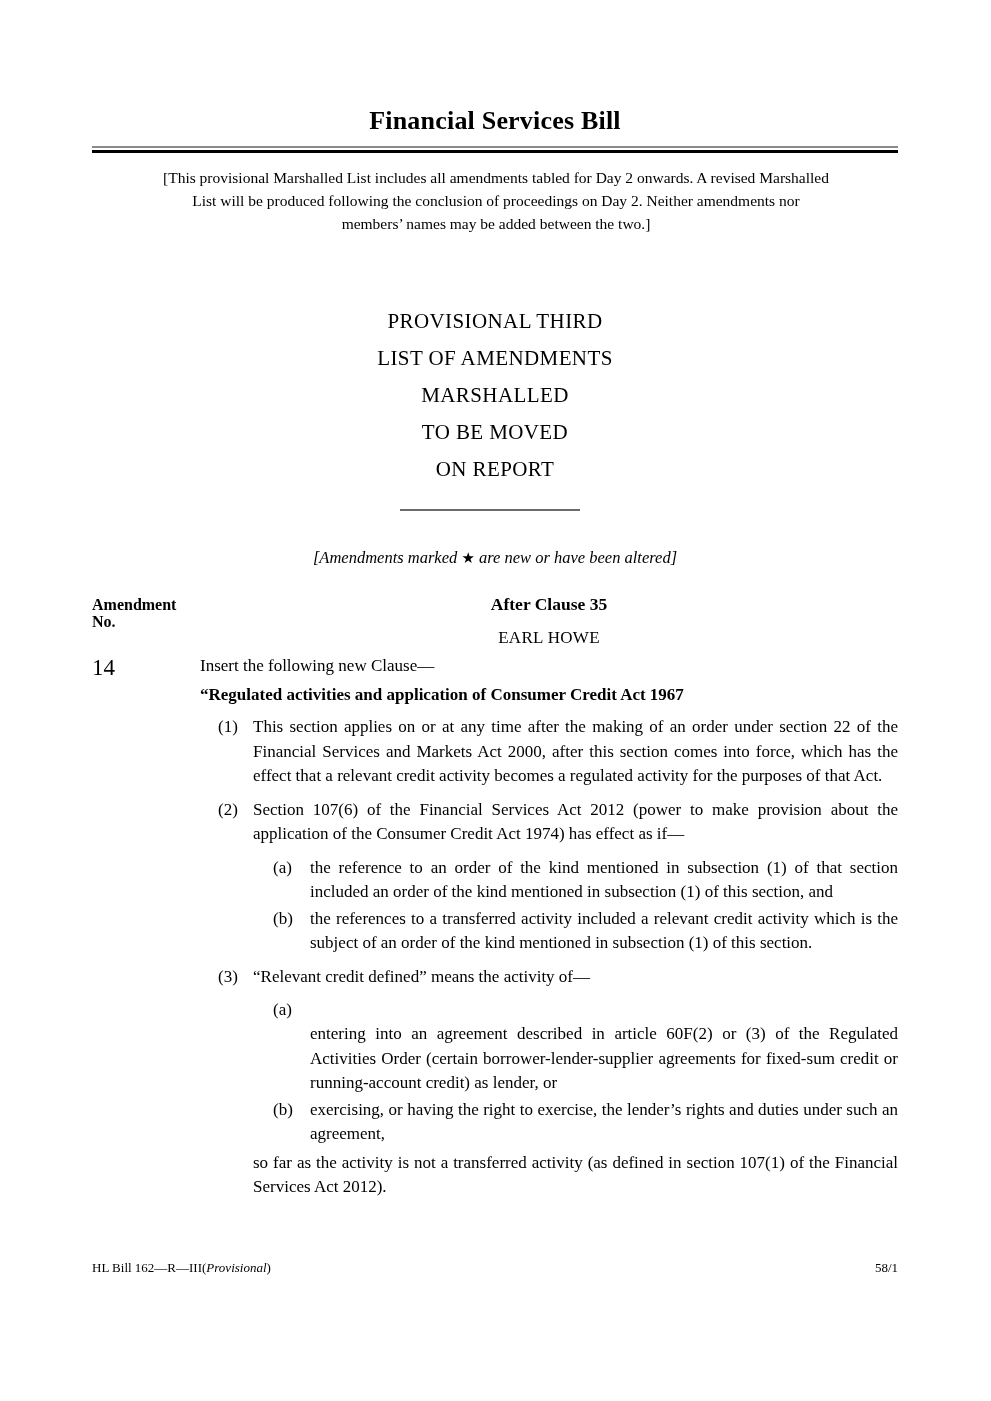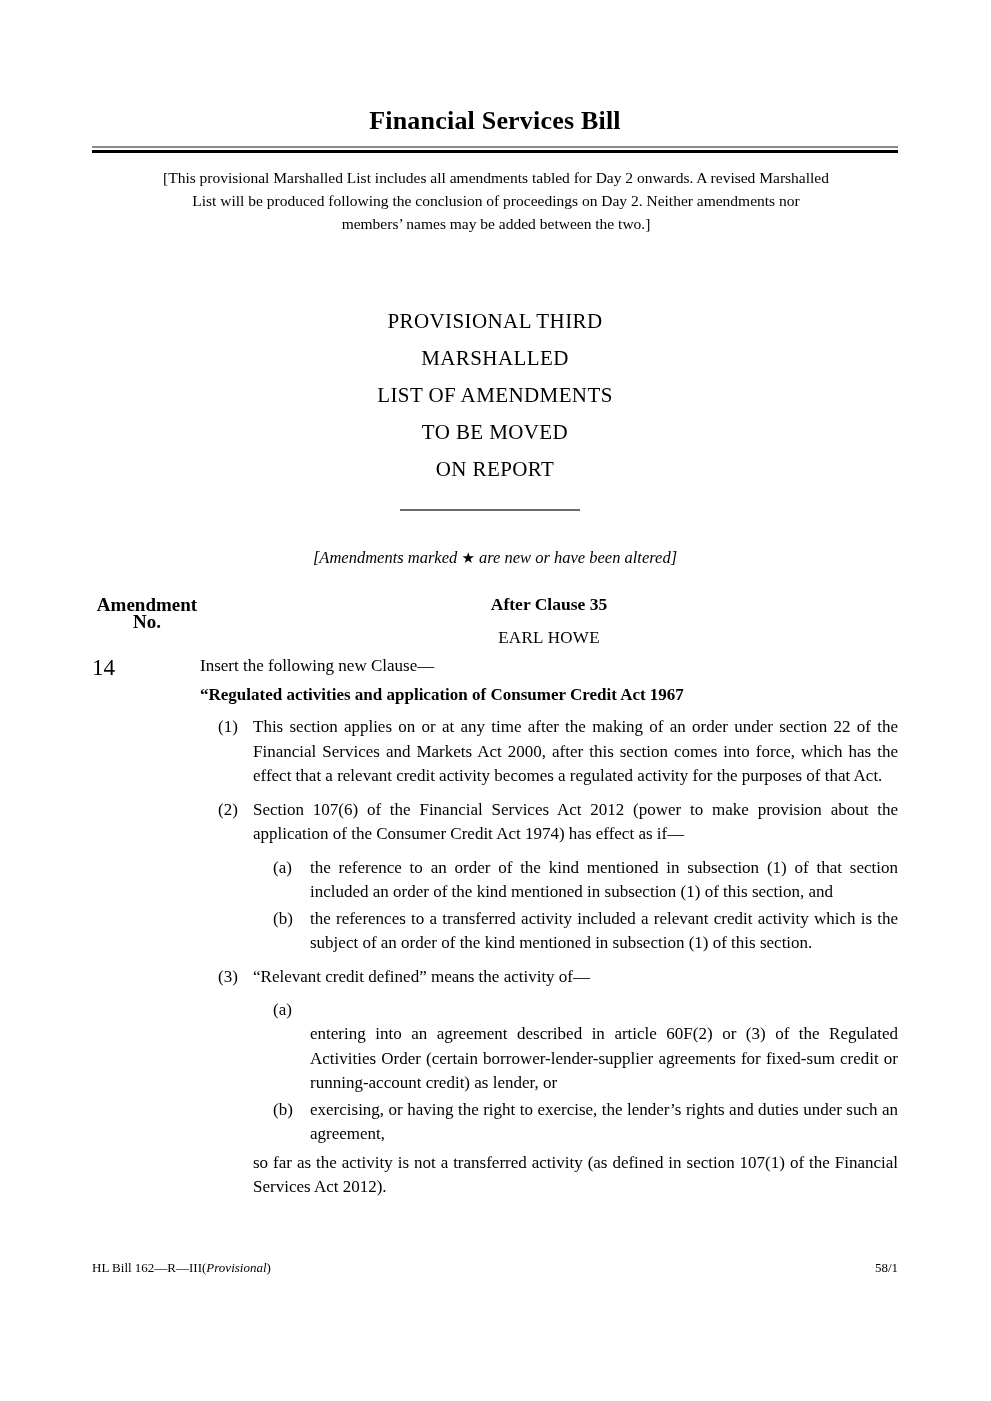--- a/index.html
+++ b/index.html
@@ -102,23 +102,22 @@
     font-size: 15px;
   }
 
   
   .amendment-no-label {
     position: absolute;
     left: 92px;
     top: 596px;
     width: 110px;
     font-weight: bold;
-    font-size: 19px;
+    font-size: 16px;
     line-height: 17px;
-    text-align: center;
   }
 
   
   .clause-heading {
     position: absolute;
     left: 200px;
     top: 594px;
     width: 698px;
     text-align: center;
     font-weight: bold;
@@ -237,22 +236,22 @@
   <div class="header-rule">
     <div class="thin"></div>
     <div class="gap"></div>
     <div class="thick"></div>
   </div>
 
   <div class="intro-note">[This provisional Marshalled List includes all amendments tabled for Day 2 onwards. A revised Marshalled List will be produced following the conclusion of proceedings on Day 2. Neither amendments nor members’ names may be added between the two.]</div>
 
   <div class="title-block">
     <div>PROVISIONAL THIRD</div>
+    <div>LIST OF AMENDMENTS</div>
     <div>MARSHALLED</div>
-    <div>LIST OF AMENDMENTS</div>
     <div>TO BE MOVED</div>
     <div>ON REPORT</div>
   </div>
 
   <div class="center-rule"></div>
 
   <div class="star-note"><span>[</span><span>Amendments marked </span><span class="star">★</span><span> are new or have been altered</span><span>]</span></div>
 
   <div class="amendment-no-label">
     <div>Amendment</div>

